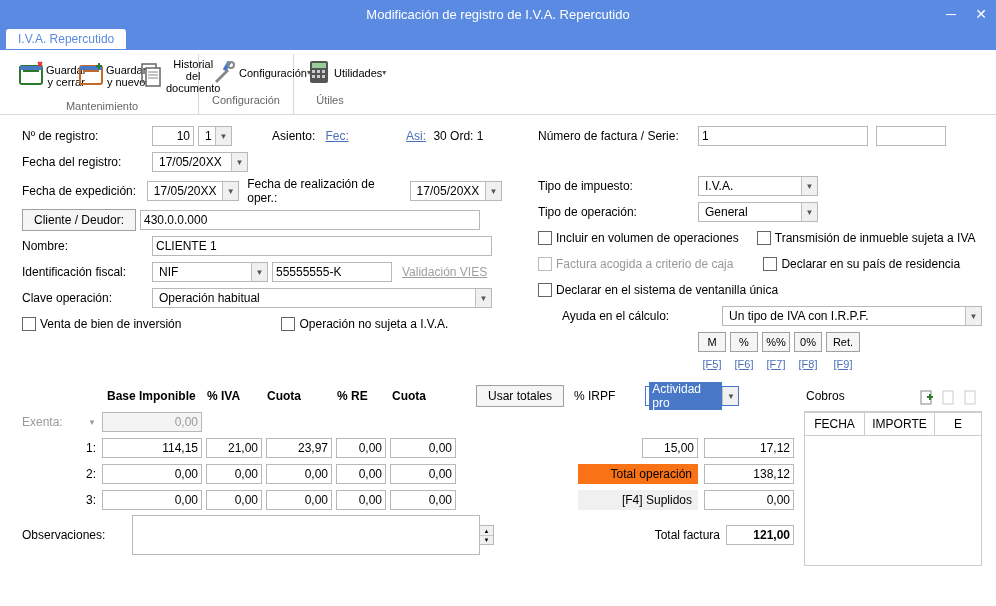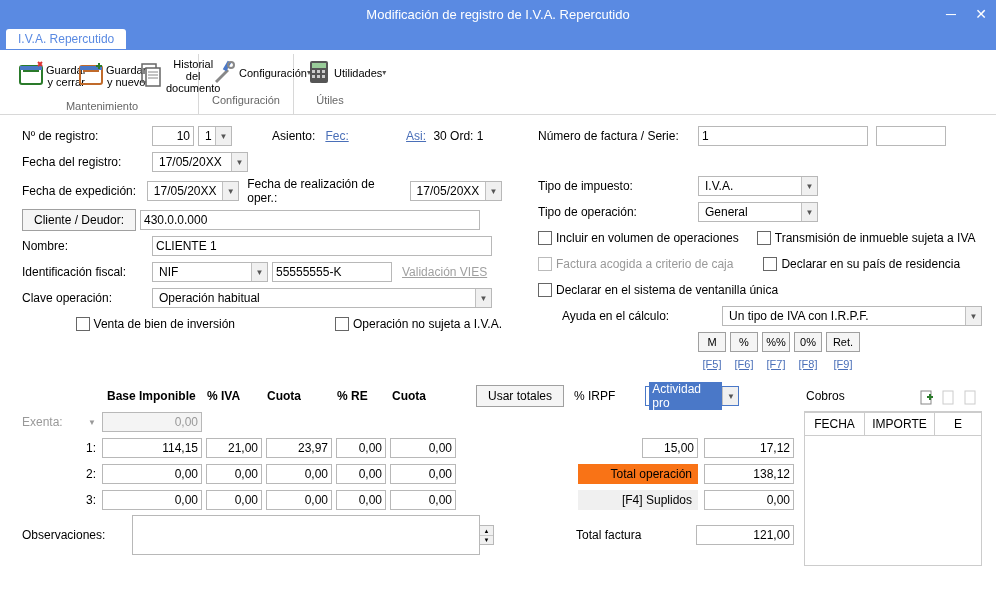--- a/index.html
+++ b/index.html
@@ -205,21 +205,21 @@
         <input type="text" class="fld" style="width: 120px; margin-left: 4px;" value="55555555-K">
         <span class="link disabled" style="margin-left:10px;">Validación VIES</span>
       </div>
       <div class="row">
         <span class="lbl">Clave operación:</span>
         <div class="ddl" style="width:340px;">
           <span class="val">Operación habitual</span>
             <span class="ar">▼</span>
         </div>
       </div>
-      <div class="row" style="margin-top:4px;justify-content:flex-end;">
+      <div class="row" style="margin-top:4px;">
         <label class="chk">
           <span class="box"></span>
             <span>Venta de bien de inversión</span>
         </label>
         <label class="chk" style="margin-left:100px;">
           <span class="box"></span>
             <span>Operación no sujeta a I.V.A.</span>
         </label>
       </div>
     </div>
@@ -357,22 +357,22 @@
       </div>
 
       <div class="row">
         <span class="observ" style="width:110px;">Observaciones:</span>
         <textarea class="fld" style="width: 348px; height: 40px;"></textarea>
         <div class="spin">
             <div>▲</div>
             <div>▼</div>
           </div>
         <span style="flex:1;"></span>
-        <span style="width:120px; text-align:left; padding:3px 6px;">Total factura</span>
-        <input type="text" class="fld num" style="width: 98px; margin-left: 6px;" value="121,00">
+        <span style="width:120px; text-align:right; padding:3px 6px;">Total factura</span>
+        <input type="text" class="fld num" style="width: 68px;  font-weight: bold;" value="121,00">
       </div>
 
     </div>
 
     <div style="width:178px; margin-left:10px;">
       <div class="cobros-header">
         <span>Cobros</span>
         <div class="cobros-icons">
           <span class="ic">
               <svg width="16" height="16">

